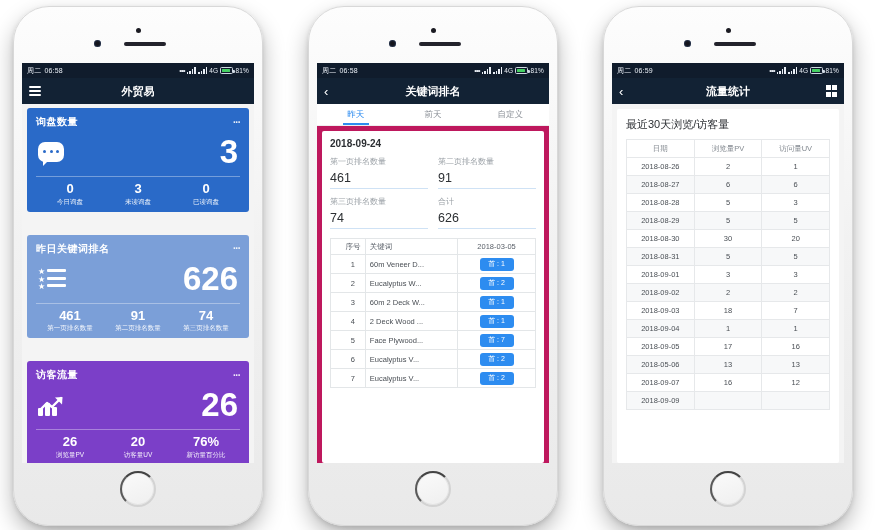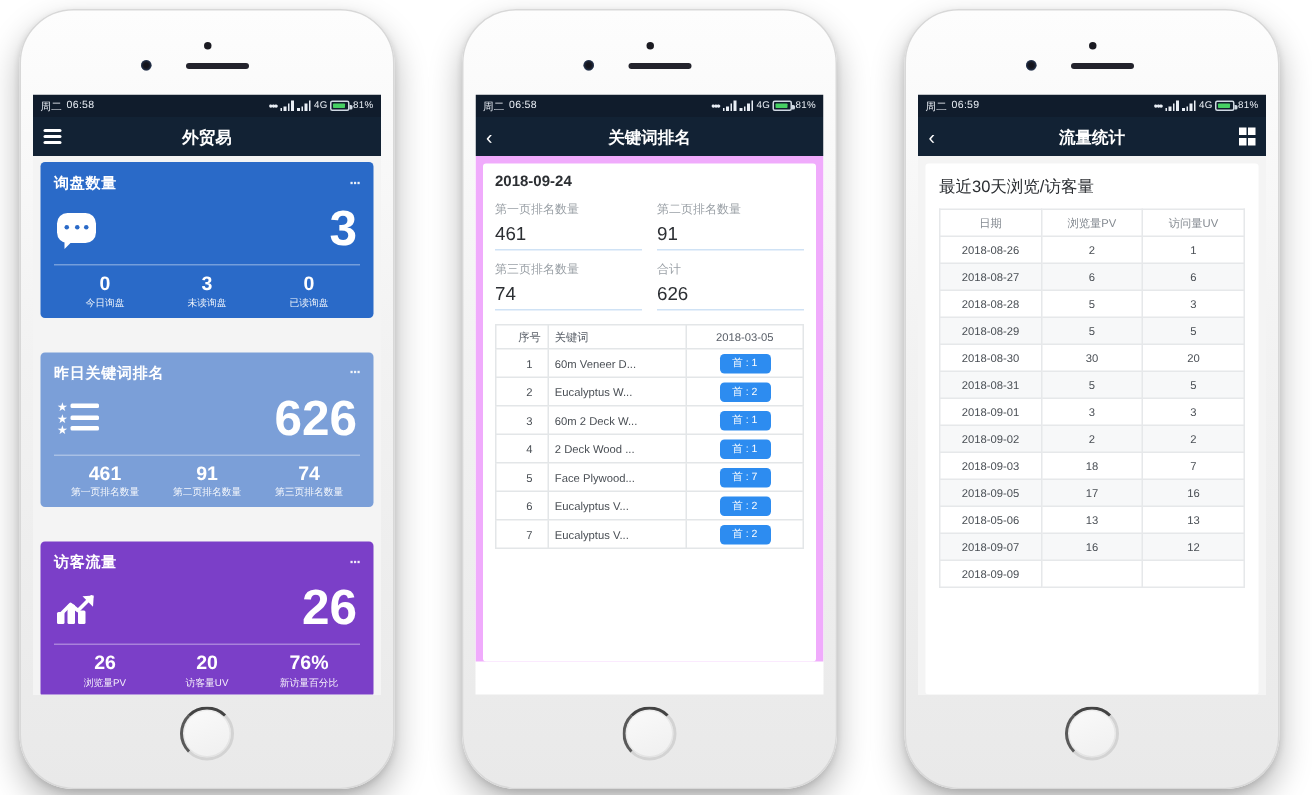--- a/index.html
+++ b/index.html
@@ -157,21 +157,21 @@
     position:absolute; left:1px; top:2px; width:26px; height:16px;
   }
 
   
   .tabs { height:22px; background:#fff; display:flex; border-bottom:1px solid #eee; }
   .tab { flex:1; display:flex; align-items:center; justify-content:center;
     font-size:8.5px; color:#8a8f96; position:relative;}
   .tab.active { color:#2d8cf0; }
   .tab.active::after{content:"";position:absolute;bottom:0;left:50%;margin-left:-13px;
     width:26px;height:1.6px;background:#2d8cf0;}
-  .p2body{ background:#f0abfc; height: calc(100% - 63px); padding:5px 5px 0;}
+  .p2body{ background:#be185d; height: calc(100% - 63px); padding:5px 5px 0;}
   .white-card{ background:#fff; border-radius:2px; padding:7px 8px 5px; height:100%;}
   .dateline{ font-size:10px; font-weight:700; color:#2c2f33; margin-bottom:7px;}
   .kv-grid{ display:grid; grid-template-columns:1fr 1fr; column-gap:10px; }
   .kv{ padding-bottom:3px; margin-bottom:7px; border-bottom:1px solid #cfe2f5;}
   .kv .k{ font-size:8px; color:#9aa0a6; margin-bottom:4px;}
   .kv .v{ font-size:12.5px; color:#2c2f33; }
   .ktable{ width:100%; border-collapse:collapse; margin-top:2px; table-layout:fixed;}
   .ktable th, .ktable td{
     border:1px solid #e3e6e8; font-size:7.5px; color:#4a4f55;
     padding:2.5px 2px; text-align:center; height:16px; overflow:hidden;
@@ -388,20 +388,25 @@
         </div>
       </div>
 
       <div class="navbar">
         <div class="nav-left">
           <span class="chev">‹</span>
         </div>
         <span>关键词排名</span>
       </div>
 
+      <div class="tabs">
+        <div class="tab active">昨天</div>
+        <div class="tab">前天</div>
+        <div class="tab">自定义</div>
+      </div>
 
       <div class="p2body">
         <div class="white-card">
           <div class="dateline">2018-09-24</div>
           <div class="kv-grid">
             <div class="kv">
               <div class="k">第一页排名数量</div>
               <div class="v">461</div>
             </div>
             <div class="kv">
@@ -574,20 +579,25 @@
                   <td>2018-09-02</td>
                   <td>2</td>
                   <td>2</td>
                 </tr>
               <tr>
                   <td>2018-09-03</td>
                   <td>18</td>
                   <td>7</td>
                 </tr>
               <tr>
+                  <td>2018-09-04</td>
+                  <td>1</td>
+                  <td>1</td>
+                </tr>
+              <tr>
                   <td>2018-09-05</td>
                   <td>17</td>
                   <td>16</td>
                 </tr>
               <tr>
                   <td>2018-05-06</td>
                   <td>13</td>
                   <td>13</td>
                 </tr>
               <tr>

